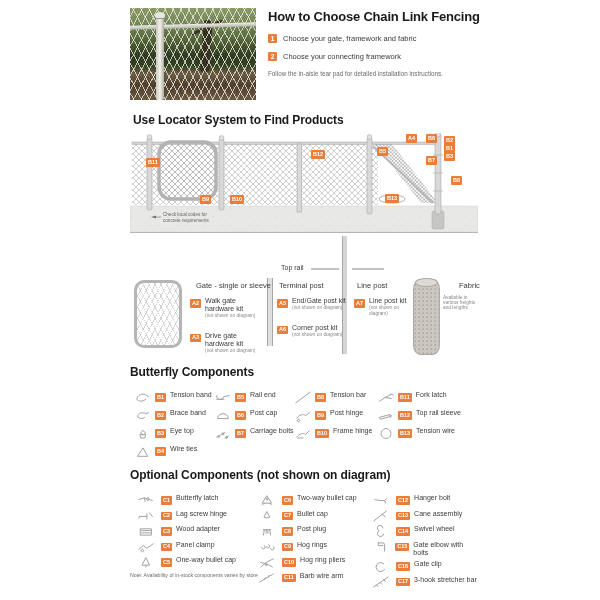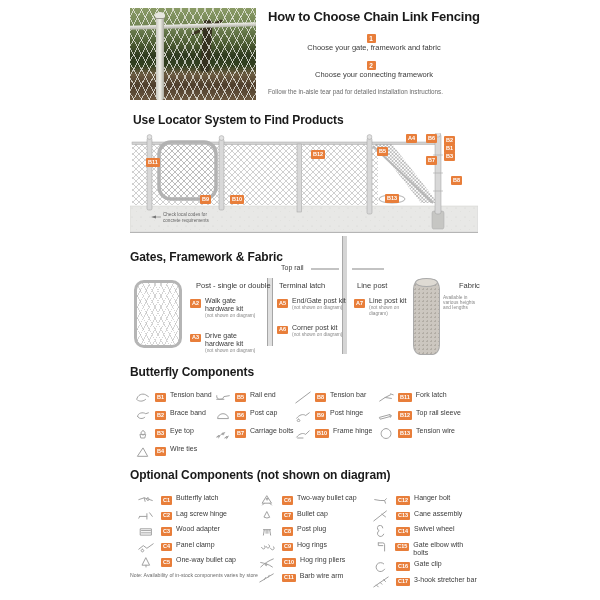--- a/index.html
+++ b/index.html
@@ -14,21 +14,21 @@
   .photo .mesh{position:absolute;inset:0;
     background:repeating-linear-gradient(62deg,rgba(240,240,234,0) 0 3px,rgba(240,240,234,.75) 3px 3.9px,rgba(240,240,234,0) 3.9px 7px),
                repeating-linear-gradient(-62deg,rgba(240,240,234,0) 0 3px,rgba(240,240,234,.75) 3px 3.9px,rgba(240,240,234,0) 3.9px 7px);}
   .photo .rail{position:absolute;left:0;top:16px;width:100%;height:4px;background:linear-gradient(#f0f0ea,#b4b4aa);transform:rotate(-1.5deg);}
   .photo .post{position:absolute;left:26px;top:8px;width:8px;height:84px;background:linear-gradient(90deg,#c8c8c0,#f2f2ea,#acaca2);border-radius:2px;}
   .photo .cap{position:absolute;left:25px;top:4px;width:10px;height:6px;background:#e7e7df;border-radius:50% 50% 30% 30%;box-shadow:0 1px 0 #9a9a90;}
 
   .hdr{position:absolute;left:268px;top:10px;width:212px;}
   .hdr h1{margin:0;font-size:13px;line-height:1.1;font-weight:bold;color:#1a1a1a;letter-spacing:-.2px;}
   .steps{margin-top:10px;}
-  .step{display:flex;align-items:center;margin-bottom:9px;flex-direction:column;}
+  .step{display:flex;align-items:center;margin-bottom:9px;}
   .stepnum{width:9px;height:9px;min-width:9px;background:var(--orange);color:#fff;font-size:6.5px;font-weight:bold;
            display:flex;align-items:center;justify-content:center;border-radius:1px;margin-right:6px;}
   .steptext{font-size:7.5px;color:#3a3a3a;}
   .hdrnote{margin-top:8px;font-size:6.3px;color:#6b6b6b;}
 
   
   .sechead{position:absolute;font-size:12px;font-weight:bold;color:#1a1a1a;letter-spacing:-.1px;}
 
   
   .diagram{position:absolute;left:130px;top:133px;width:348px;height:105px;}
@@ -156,29 +156,28 @@
         <span class="tag" style="left: 314px; top: 3px;">B2</span>
         <span class="tag" style="left: 314px; top: 11px;">B1</span>
         <span class="tag" style="left: 314px; top: 19px;">B3</span>
         <span class="tag" style="left: 296px; top: 23px;">B7</span>
         <span class="tag" style="left: 321px; top: 43px;">B8</span>
         <span class="tag" style="left: 255px; top: 61px;">B13</span>
       </div>
   </div>
 
   <div class="gates">
-    <div class="sechead inlinehead">Gates, Framework &amp; Fabric</div>
     <div class="gatepic"></div>
     <div class="toprail-label">Top rail</div>
     <div class="railseg" style="left:181px;width:28px;"></div>
     <div class="railseg" style="left:222px;width:32px;"></div>
     <div class="tpost"></div>
     <div class="lpost"></div>
-    <div class="grouplabel" style="left:66px;top:31px;">Post - single or double</div>
-    <div class="grouplabel" style="left:149px;top:31px;">Terminal latch</div>
+    <div class="grouplabel" style="left:66px;top:31px;">Gate - single or sleeve</div>
+    <div class="grouplabel" style="left:149px;top:31px;">Terminal post</div>
     <div class="grouplabel" style="left:227px;top:31px;">Line post</div>
     <div class="group" style="left:58px;top:47px;width:78px;">
         <div class="li">
           <span class="tagc">A2</span>
           <span class="lbl">Walk gate hardware kit<span class="sub">(not shown on diagram)</span></span>
         </div>
         <div class="li">
           <span class="tagc">A3</span>
           <span class="lbl">Drive gate hardware kit<span class="sub">(not shown on diagram)</span></span>
         </div>

